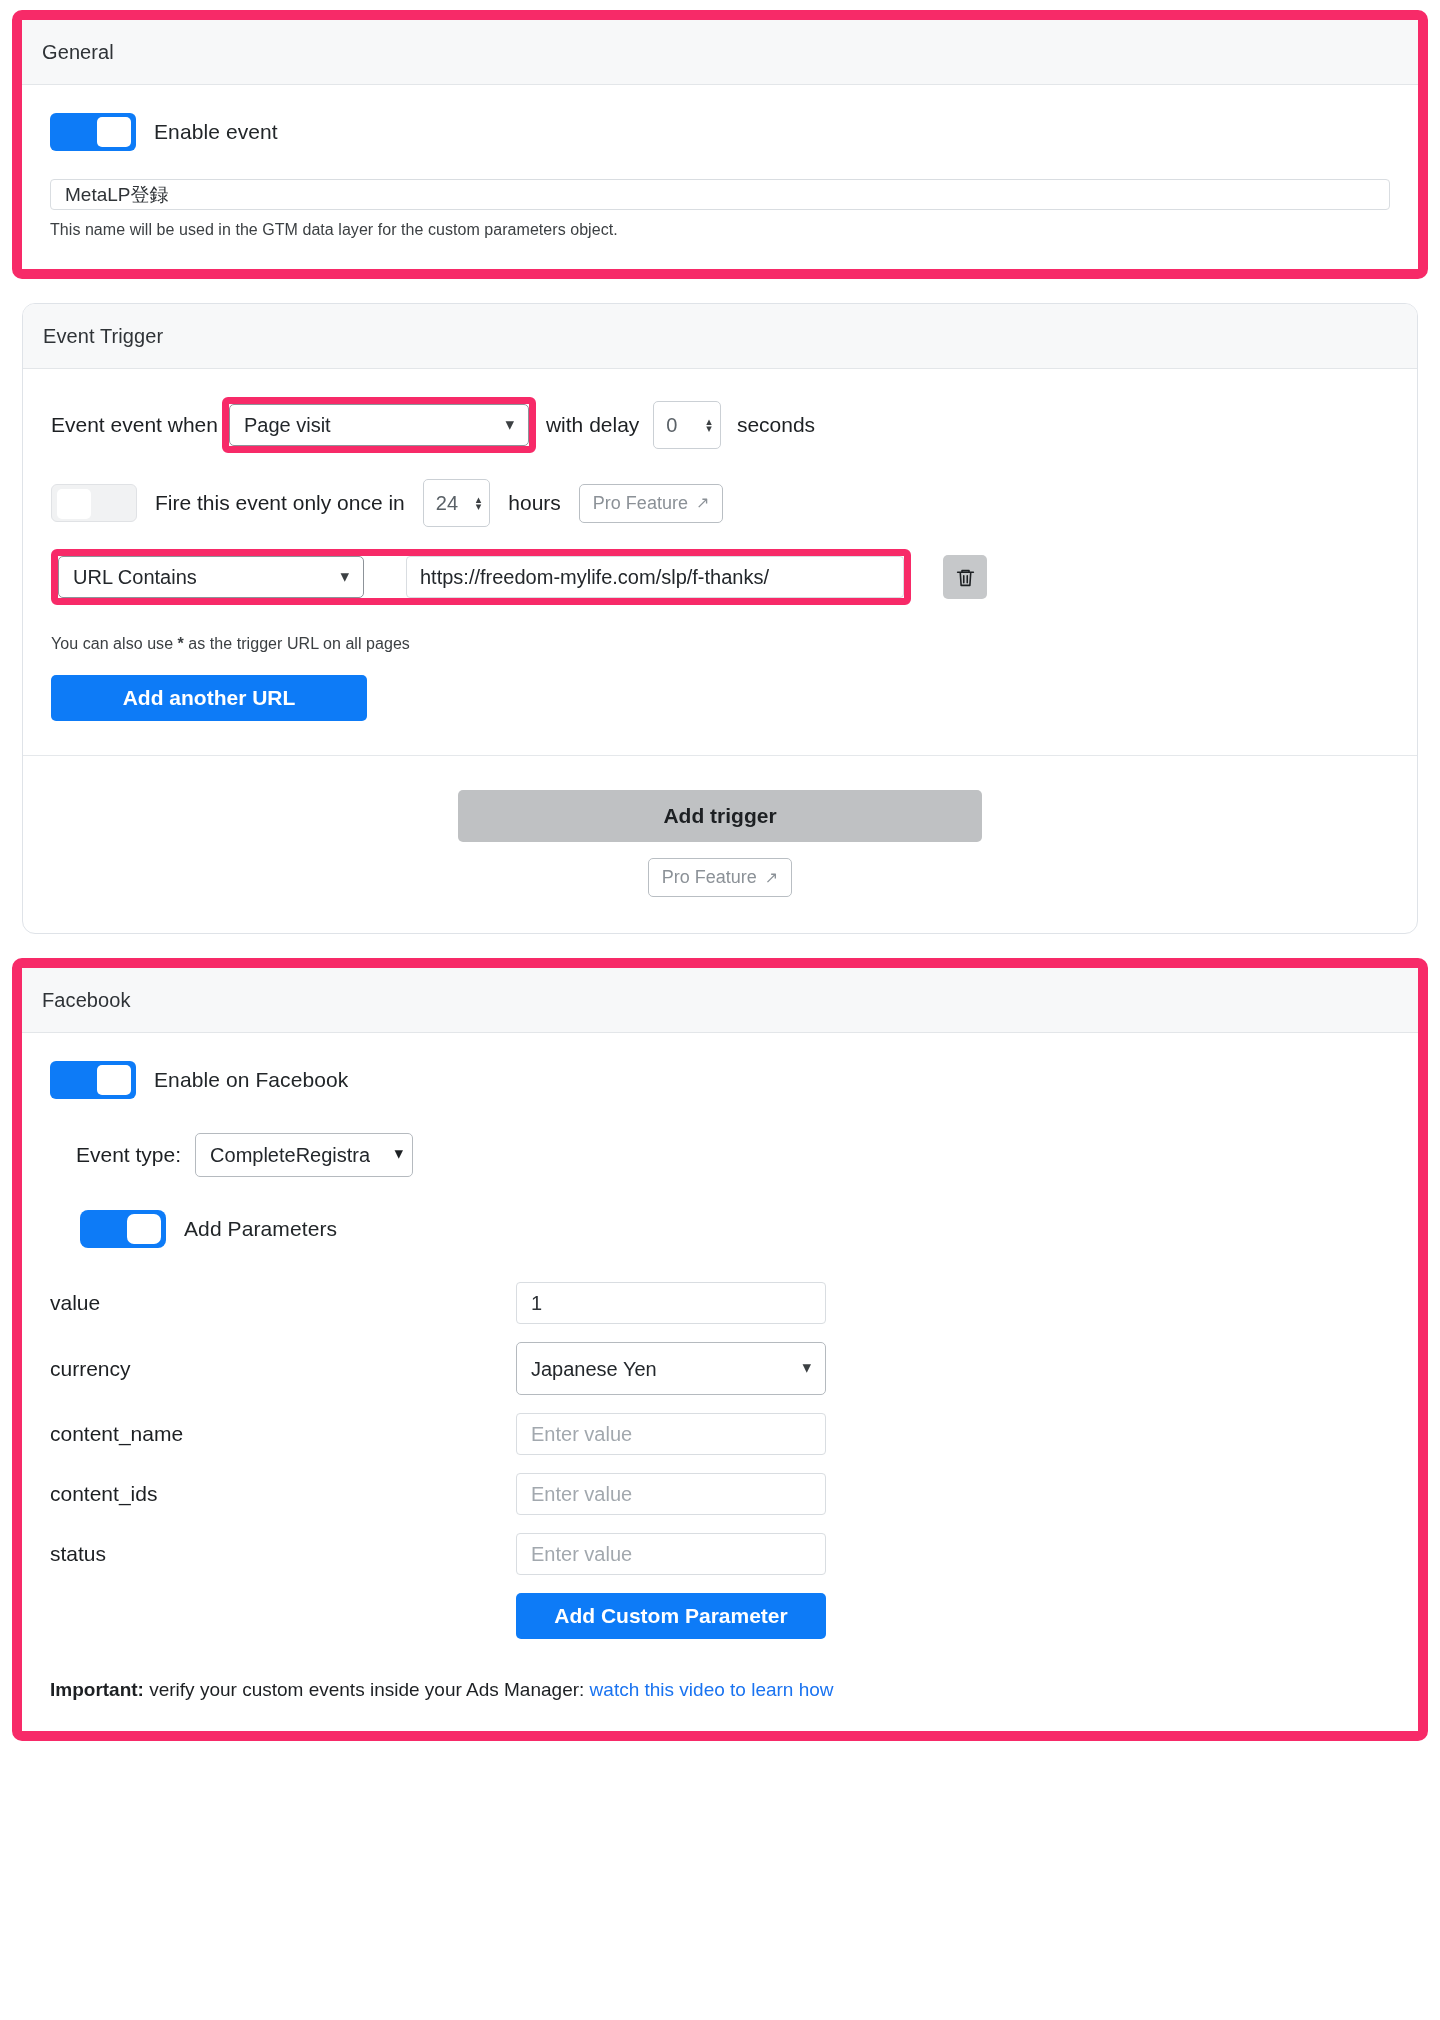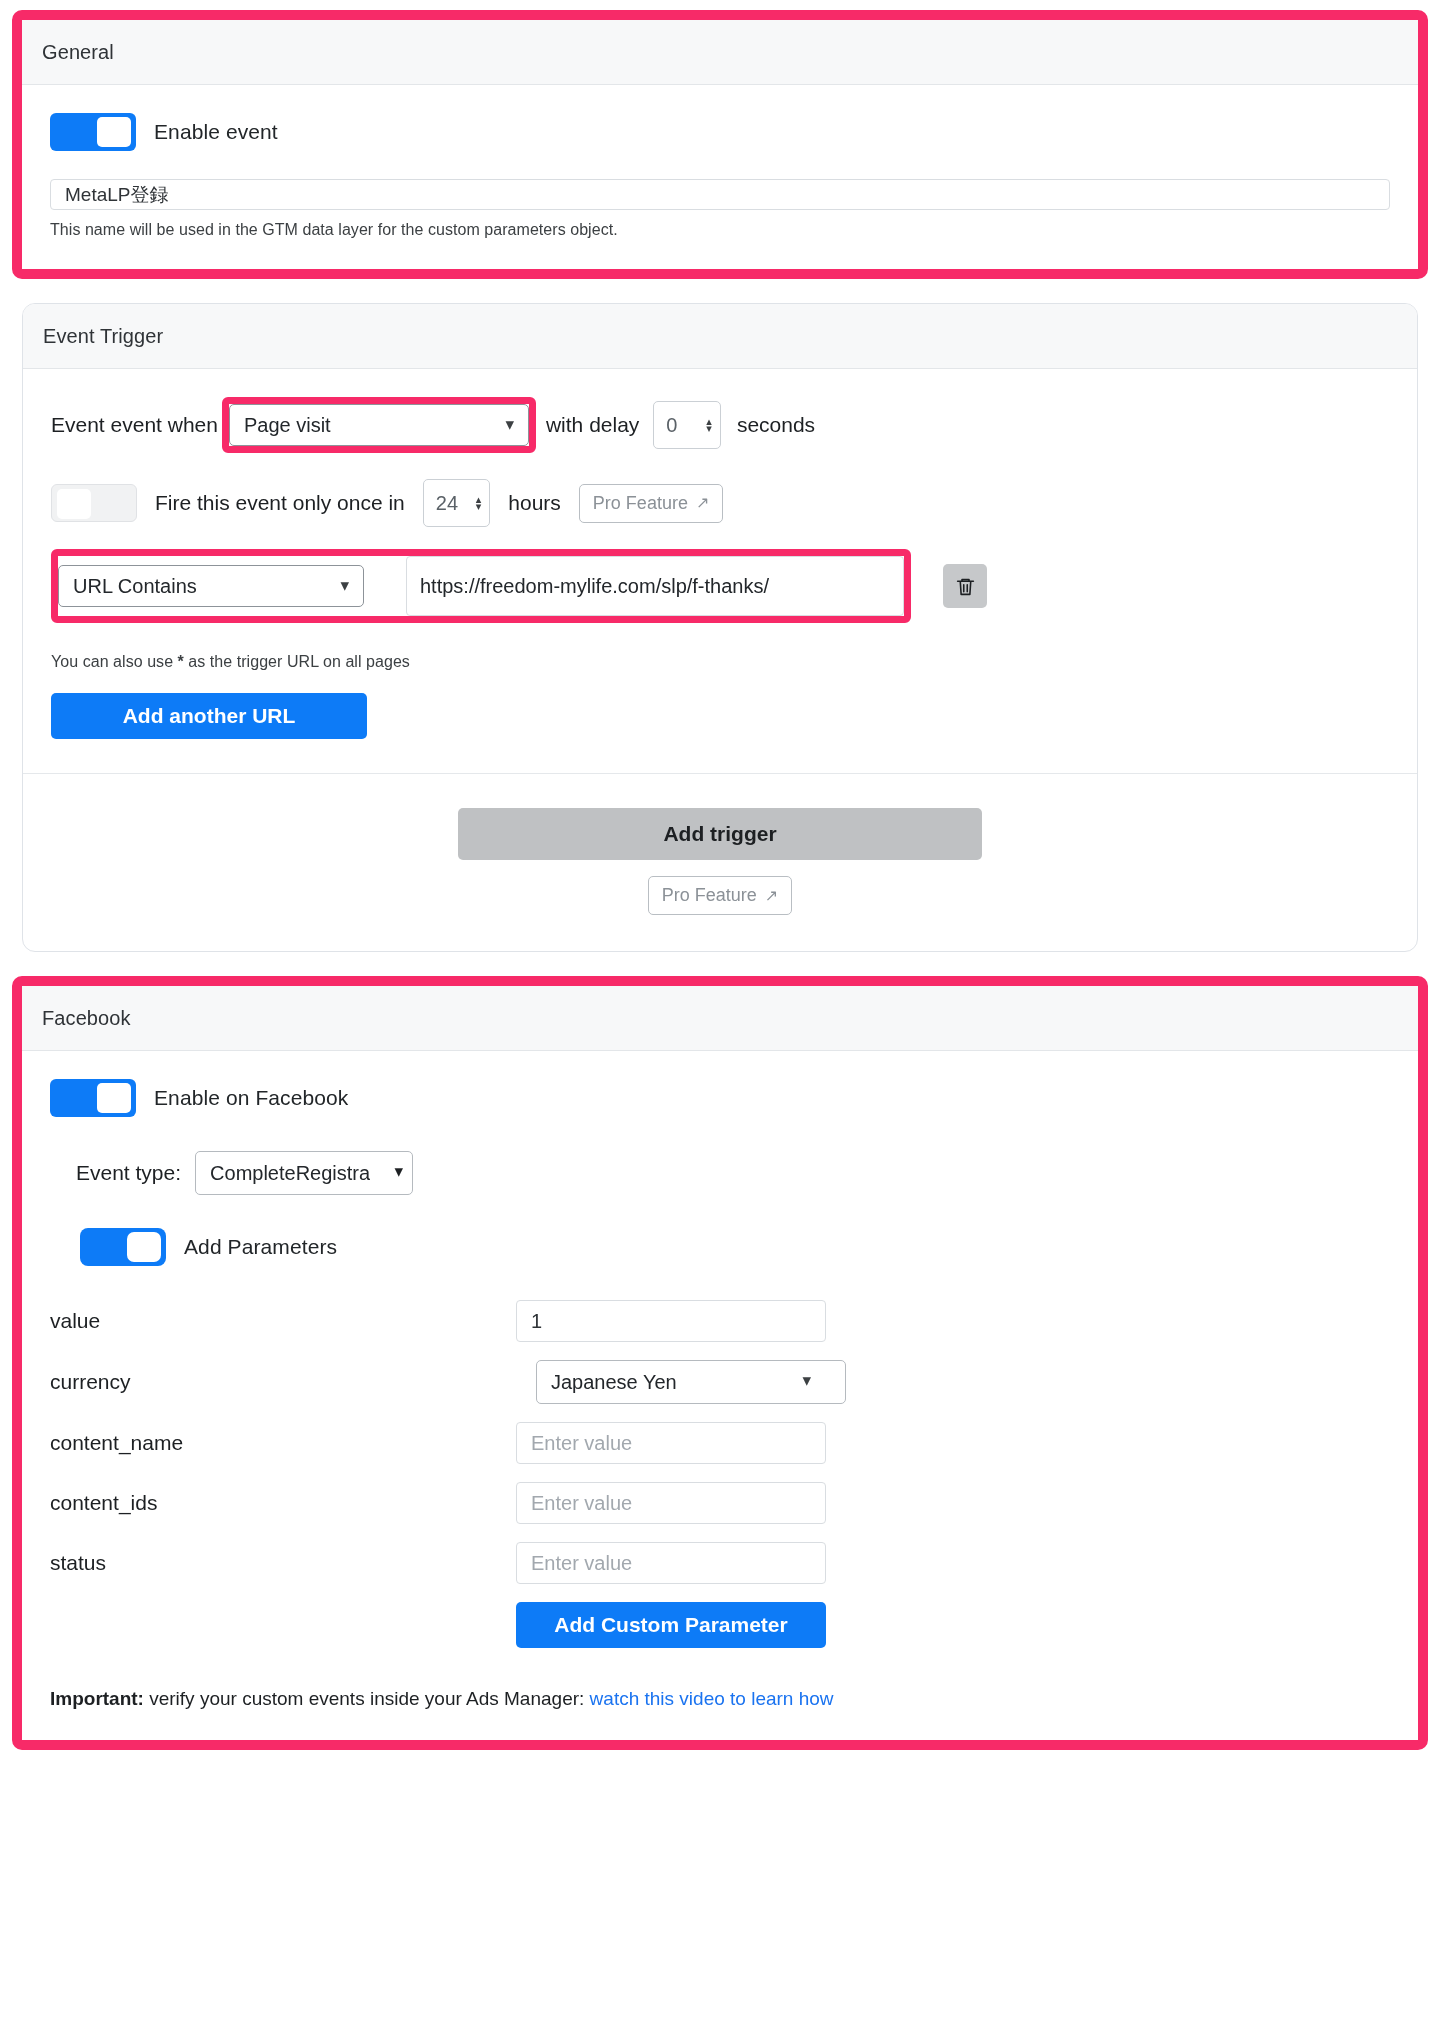--- a/index.html
+++ b/index.html
@@ -203,21 +203,21 @@
     gap: 18px;
     margin-top: 26px;
     font-size: 21px; color: #1d2023;
   }
   .url-row {
     display: flex; align-items: center; gap: 0;
   }
   .url-select select { width: 306px; }
   .url-value {
     width: 498px;
-    height: 60px;
+    height: 42px;
     border: 1px solid #d9dde1;
     border-radius: 4px;
     background: #fff;
     padding: 4px 13px;
     font-size: 20px;
     color: #23272b;
     font-family: "Liberation Sans", sans-serif;
     outline: none;
   }
   .divider {
@@ -420,21 +420,21 @@
             <span class="param-label">value</span>
             <span class="param-field">
               <input class="text-input" type="text" value="1" style="">
             </span>
           </div>
 
           <div class="param-row">
             <span class="param-label">currency</span>
             <span class="param-field">
               <span class="select-wrap" style="display:block;">
-                <select style="width:310px;height:44px;border-color:#b5babf;margin-left:20px;">
+                <select style="width:310px;height:53px;border-color:#b5babf;">
                   <option>Japanese Yen</option>
                 </select>
                 <span class="chev">▾</span>
               </span>
             </span>
           </div>
 
           <div class="param-row">
             <span class="param-label">content_name</span>
             <span class="param-field">

